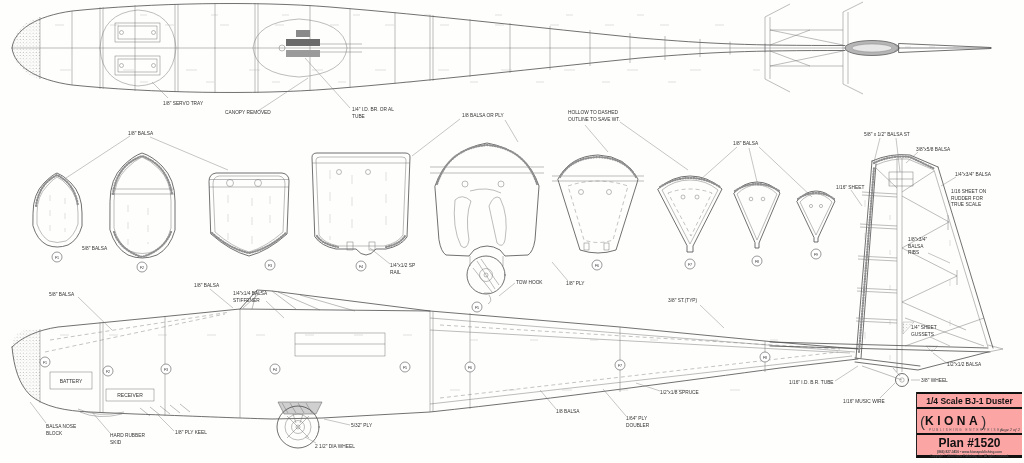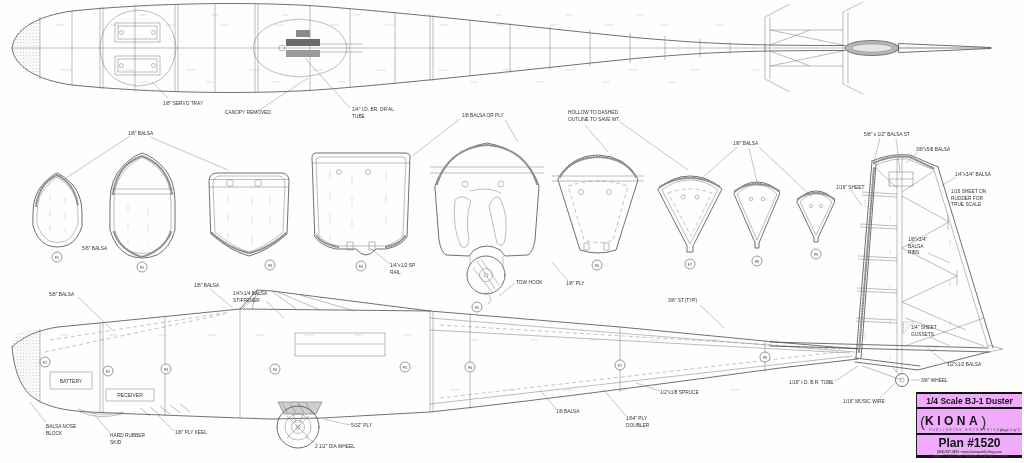--- a/index.html
+++ b/index.html
@@ -11,21 +11,21 @@
   .d{stroke:#6b6b6b;stroke-width:.45;fill:none}
   .leader{stroke:#808080;stroke-width:.45;fill:none}
   .dots{stroke:#8f8f8f;stroke-width:2.2;fill:none;stroke-dasharray:.7 2;stroke-linecap:round}
   .dash{stroke:#7a7a7a;stroke-width:.45;fill:none;stroke-dasharray:4 3}
   .grain{stroke:#a0a0a0;stroke-width:.5;fill:none;opacity:.65}
   .t{font-size:4.8px;fill:#333}
   .mk{stroke:#555;stroke-width:.6;fill:#fff}
   .mkt{font-size:3.6px;fill:#333;text-anchor:middle}
   .bt{font-size:5px;fill:#333;text-anchor:middle}
   
-  .titleblock{position:absolute;left:916px;top:392px;width:106px;height:66px;background:#f0abfc;
+  .titleblock{position:absolute;left:916px;top:392px;width:106px;height:66px;background:#fca5a5;
     border-left:1.5px solid #222;border-bottom:3px solid #111;box-sizing:border-box;}
   .tb-title{border-top:2.5px solid #111;border-bottom:2px solid #111;font-weight:bold;
     font-size:8.5px;text-align:center;padding:1.5px 0;color:#111;white-space:nowrap;}
   .tb-logorow{position:relative;height:24px;border-bottom:2.5px solid #111;}
   .tb-logo{position:absolute;left:3px;top:2px;color:#222;white-space:nowrap;}
   .tb-paren{font-size:15px;font-weight:300;vertical-align:-2px;color:#333}
   .tb-kiona{font-size:12px;font-weight:bold;letter-spacing:3.5px;color:#111}
   .tb-sub{font-size:3px;letter-spacing:1.6px;color:#555;margin-top:-2px;margin-left:9px;white-space:nowrap;}
   .tb-page{position:absolute;right:2px;bottom:1px;font-size:4.5px;font-style:italic;color:#333;font-family:"Liberation Serif",serif;}
   .tb-plan{font-weight:bold;font-size:12px;text-align:center;color:#111;padding-top:1px;}

